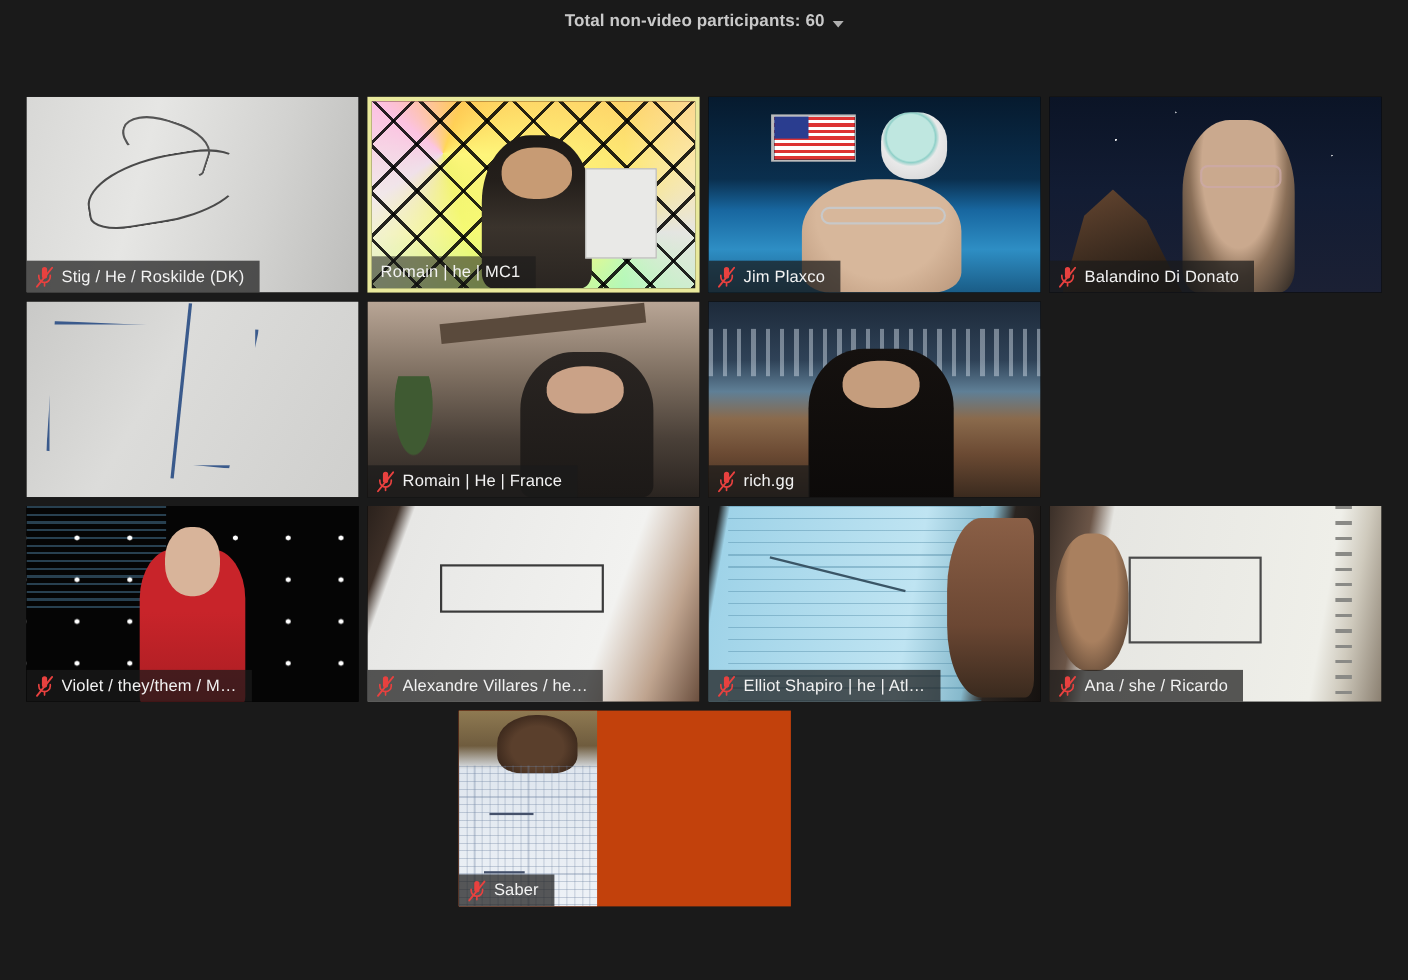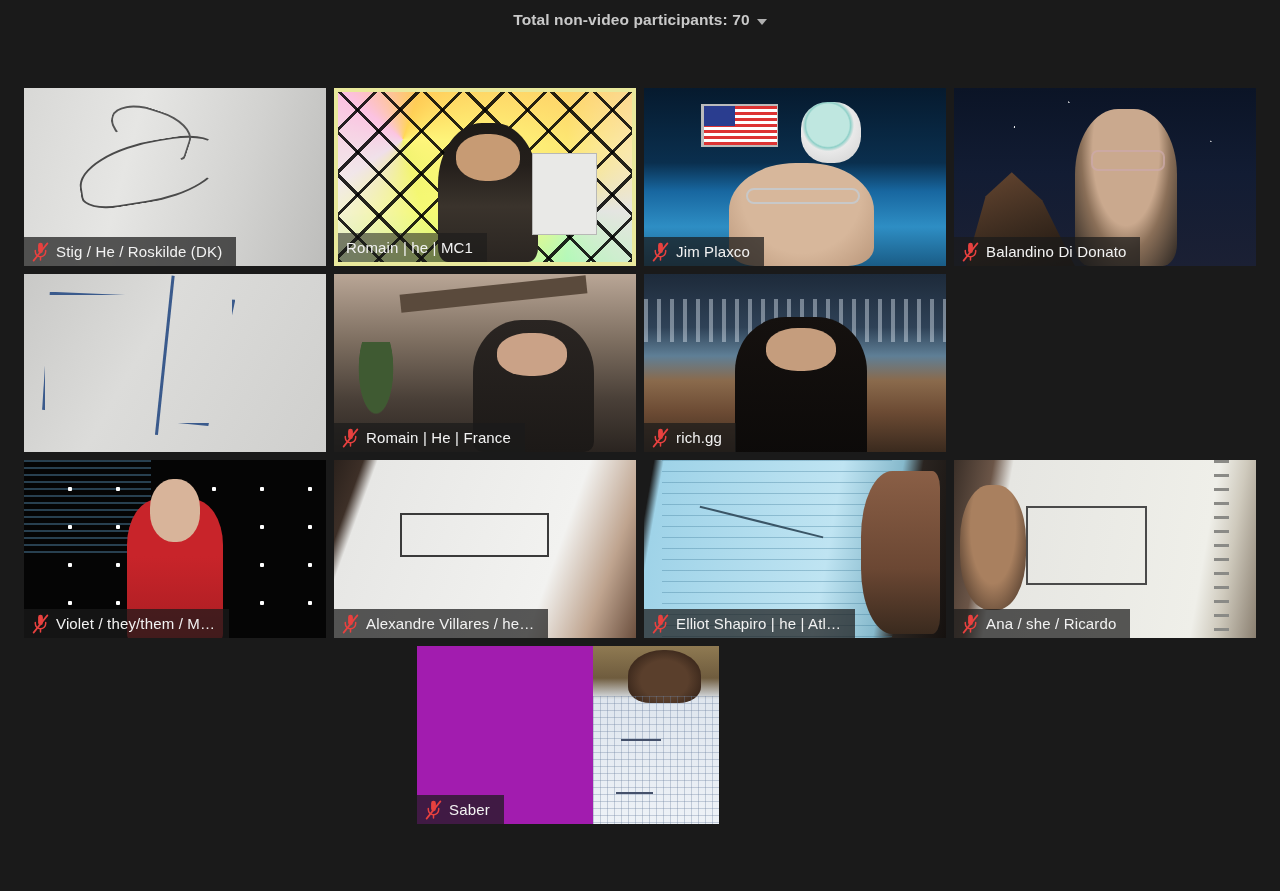--- a/index.html
+++ b/index.html
@@ -67,24 +67,24 @@
     width: 302px;
     height: 178px;
     overflow: hidden;
     background: #000;
     flex: 0 0 auto;
   }
   .tile.active {
     border: 4px solid #e9e99c;
   }
   .tile.letterbox {
-    background: #a21caf;
+    background: #c2410c;
     display: flex;
     align-items: stretch;
-    justify-content: flex-end;
+    justify-content: flex-start;
   }
   .tile .pillar {
     width: 126px;
     height: 100%;
     position: relative;
     overflow: hidden;
   }
 
   
   .video {
@@ -378,21 +378,21 @@
   .v-saber .arrow2{
     position:absolute; left:18%; top:82%; width:30%; height:2px; background:#44506a;
   }
 </style>
 </head>
 <body>
 
 <div id="app">
 
   <div class="header">
-    <span class="header-label">Total non-video participants: 70</span>
+    <span class="header-label">Total non-video participants: 60</span>
     <span class="chevron-down"></span>
   </div>
 
   <div class="grid">
 
     <div class="row">
 
       <div class="tile">
         <div class="video v-stig"></div>
         <div class="namelabel">

